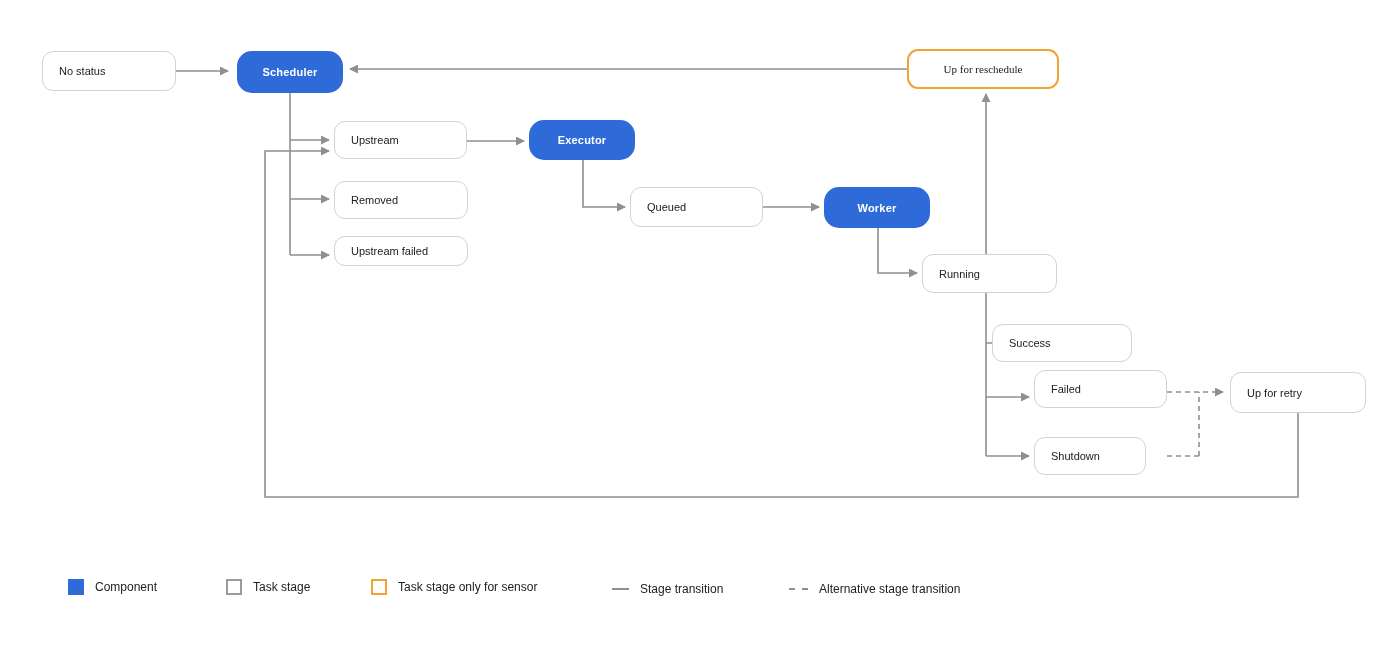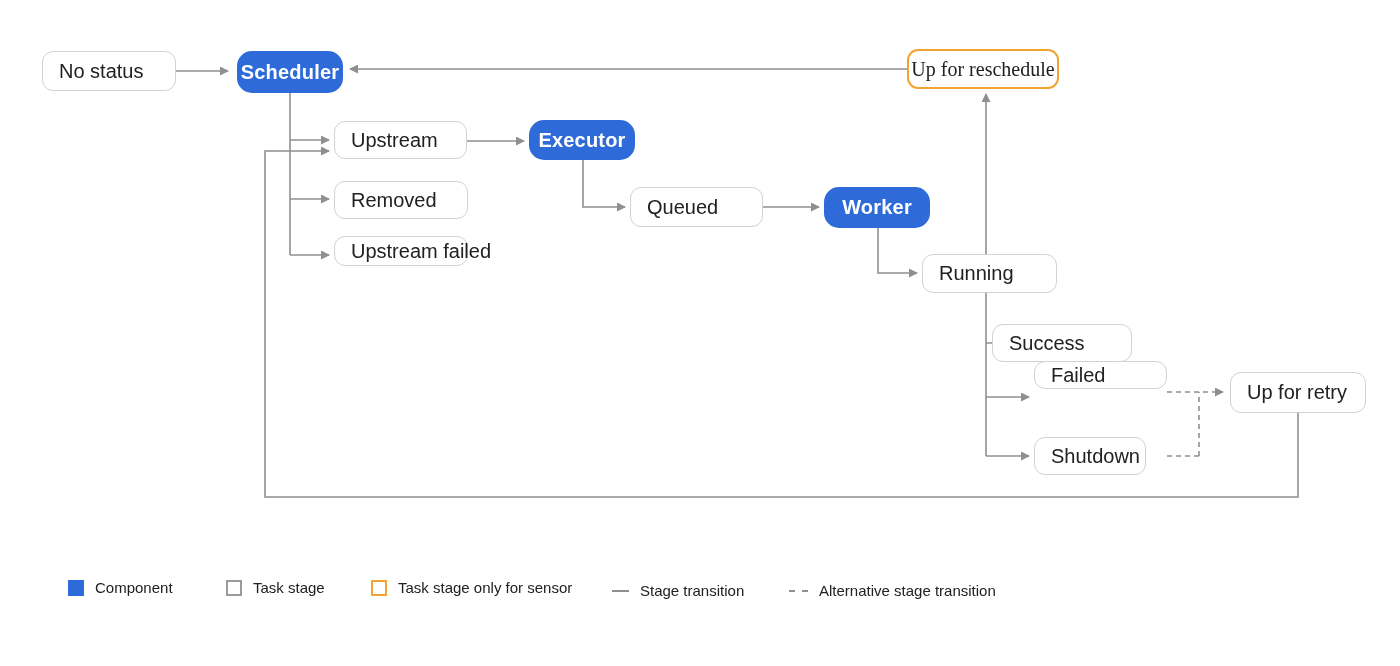--- a/index.html
+++ b/index.html
@@ -9,21 +9,21 @@
     background:#ffffff;
     font-family:"Liberation Sans", sans-serif;
     overflow:hidden;
   }
   #edges{position:absolute;left:0;top:0;width:1400px;height:666px;}
   .node{
     position:absolute;
     display:flex;align-items:center;
     box-sizing:border-box;
     border-radius:11px;
-    font-size:20px;
+    font-size:11px;
     white-space:nowrap;
     background:#ffffff;
   }
   .task{
     border:1px solid #d2d2d2;
     color:#212121;
     padding-left:16px;
     justify-content:flex-start;
   }
   .component{
@@ -33,21 +33,21 @@
     justify-content:center;
     letter-spacing:.2px;
     border-radius:15px;
   }
   .sensor{
     border:2px solid #f2a432;
     color:#212121;
     justify-content:center;
     font-family:Liberation Serif, serif;
   }
-  .legend{position:absolute;display:flex;align-items:center;font-size:15px;color:#212121;}
+  .legend{position:absolute;display:flex;align-items:center;font-size:12px;color:#212121;}
   .sw{display:inline-block;box-sizing:border-box;margin-right:11px;}
   .sw-square{width:16px;height:16px;}
   .sw-component{background:#2e6bd9;}
   .sw-task{background:#fff;border:2px solid #9a9a9a;}
   .sw-sensor{background:#fff;border:2px solid #f2a432;}
   .sw-line{width:17px;height:0;border-top:2px solid #8f8f8f;}
   .sw-dashed{width:19px;height:0;border-top:2px dashed #8f8f8f;}
 </style>
 </head>
 <body>
@@ -120,21 +120,21 @@
   </div>
 
   <div class="node task" style="left:922px;top:254px;width:135px;height:39px">
     <span>Running</span>
   </div>
 
   <div class="node task" style="left:992px;top:324px;width:140px;height:38px">
     <span>Success</span>
   </div>
 
-  <div class="node task" style="left:1034px;top:361px;width:133px;height:28px">
+  <div class="node task" style="left:1034px;top:370px;width:133px;height:38px">
     <span>Failed</span>
   </div>
 
   <div class="node task" style="left:1034px;top:437px;width:112px;height:38px">
     <span>Shutdown</span>
   </div>
 
   <div class="node task" style="left:1230px;top:372px;width:136px;height:41px">
     <span>Up for retry</span>
   </div>

